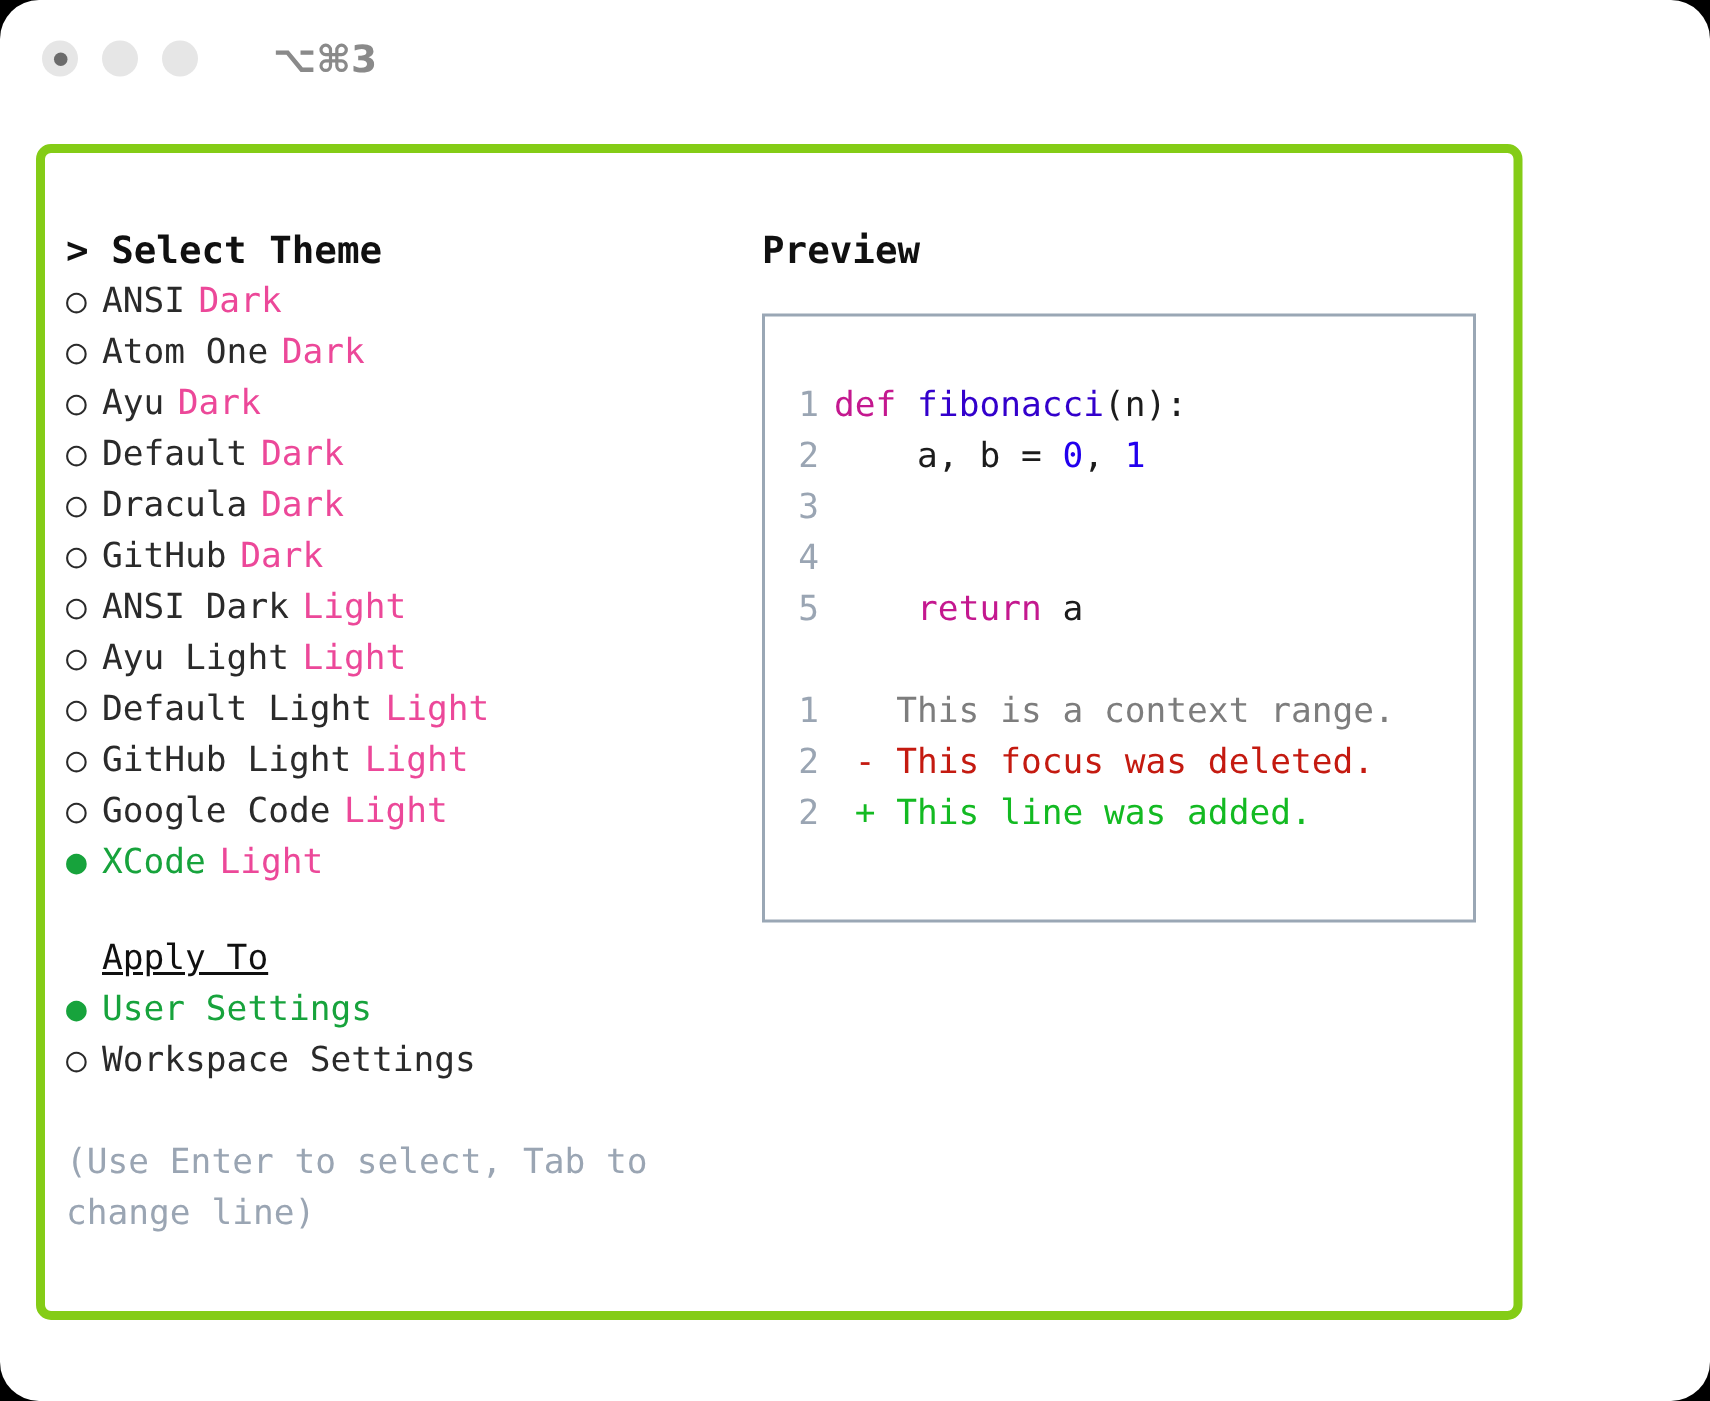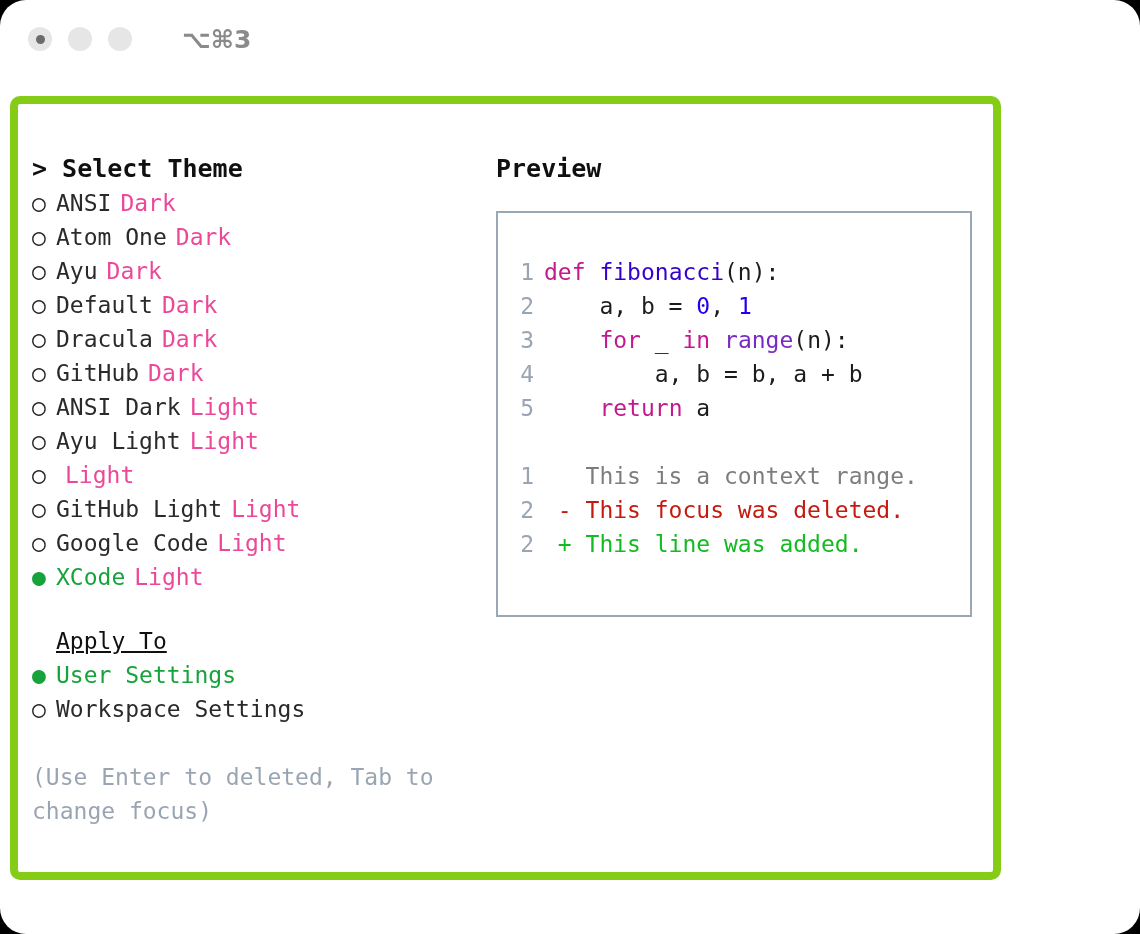--- a/index.html
+++ b/index.html
@@ -58,25 +58,25 @@
     color: #8a8a8a;
     font-size: 25px;
     font-weight: bold;
     letter-spacing: 0px;
     font-family: "DejaVu Sans", sans-serif;
   }
 
   
   #panel {
     position: absolute;
-    left: 10px;
+    left: 24px;
     top: 96px;
     width: 991px;
     height: 784px;
-    border: 8px solid #84cc16;
+    border: 6px solid #84cc16;
     border-radius: 10px;
     box-sizing: border-box;
     background: #ffffff;
   }
 
   #panel-inner {
     position: absolute;
     left: 0; top: 0;
     width: 100%;
     height: 100%;
@@ -215,46 +215,46 @@
 
         <div id="theme-list">
             <div class="opt-row"><span class="bullet">○</span><span class="opt-name">ANSI</span><span class="opt-tag">Dark</span></div>
             <div class="opt-row"><span class="bullet">○</span><span class="opt-name">Atom One</span><span class="opt-tag">Dark</span></div>
             <div class="opt-row"><span class="bullet">○</span><span class="opt-name">Ayu</span><span class="opt-tag">Dark</span></div>
             <div class="opt-row"><span class="bullet">○</span><span class="opt-name">Default</span><span class="opt-tag">Dark</span></div>
             <div class="opt-row"><span class="bullet">○</span><span class="opt-name">Dracula</span><span class="opt-tag">Dark</span></div>
             <div class="opt-row"><span class="bullet">○</span><span class="opt-name">GitHub</span><span class="opt-tag">Dark</span></div>
             <div class="opt-row"><span class="bullet">○</span><span class="opt-name">ANSI Dark</span><span class="opt-tag">Light</span></div>
             <div class="opt-row"><span class="bullet">○</span><span class="opt-name">Ayu Light</span><span class="opt-tag">Light</span></div>
-            <div class="opt-row"><span class="bullet">○</span><span class="opt-tag">Light</span></div>
+            <div class="opt-row"><span class="bullet">○</span><span class="opt-name">Default Light</span><span class="opt-tag">Light</span></div>
             <div class="opt-row"><span class="bullet">○</span><span class="opt-name">GitHub Light</span><span class="opt-tag">Light</span></div>
             <div class="opt-row"><span class="bullet">○</span><span class="opt-name">Google Code</span><span class="opt-tag">Light</span></div>
             <div class="opt-row selected"><span class="bullet">●</span><span class="opt-name">XCode</span><span class="opt-tag">Light</span></div>
           </div>
 
         <div class="group-gap"></div>
 
         <div class="apply-heading">Apply To</div>
 
         <div id="apply-list">
             <div class="opt-row selected"><span class="bullet">●</span><span class="opt-name">User Settings</span></div>
             <div class="opt-row"><span class="bullet">○</span><span class="opt-name">Workspace Settings</span></div>
           </div>
 
-        <div id="hint">(Use Enter to deleted, Tab to change focus)</div>
+        <div id="hint">(Use Enter to select, Tab to change line)</div>
       </div>
 
       <div id="right-col">
         <div id="preview-title">Preview</div>
         <div id="preview-box">
           <div id="code-block">
               <div class="code-line"><span class="lnum">1</span><span class="code-body"><span class="tok-kw">def </span><span class="tok-fn">fibonacci</span><span class="tok-punct">(n):</span></span></div>
               <div class="code-line"><span class="lnum">2</span><span class="code-body"><span class="tok-plain">    a, b = </span><span class="tok-num">0</span><span class="tok-plain">, </span><span class="tok-num">1</span></span></div>
-              <div class="code-line"><span class="lnum">3</span><span class="code-body"><span class="tok-plain">    </span><span class="tok-kw">for</span><span class="tok-plain"> _ </span><span class="tok-kw">in</span><span class="tok-plain"> </span><span class="tok-call">range</span><span class="tok-punct">(n):</span></span></div>
-              <div class="code-line"><span class="lnum">4</span><span class="code-body"><span class="tok-plain">        a, b = b, a + b</span></span></div>
+              <div class="code-line"><span class="lnum">3</span></div>
+              <div class="code-line"><span class="lnum">4</span></div>
               <div class="code-line"><span class="lnum">5</span><span class="code-body"><span class="tok-plain">    </span><span class="tok-kw">return</span><span class="tok-plain"> a</span></span></div>
             </div>
           <div class="diff-gap"></div>
           <div id="diff-block">
               <div class="code-line"><span class="lnum">1</span><span class="diff-ctx">   This is a context range.</span></div>
               <div class="code-line"><span class="lnum">2</span><span class="diff-del"> - This focus was deleted.</span></div>
               <div class="code-line"><span class="lnum">2</span><span class="diff-add"> + This line was added.</span></div>
             </div>
         </div>
       </div>

